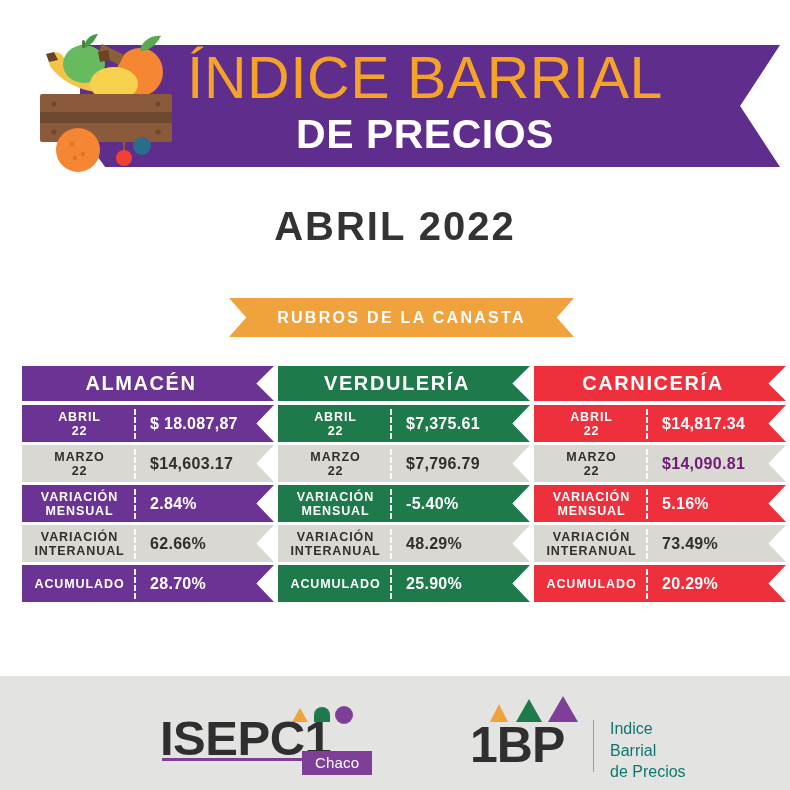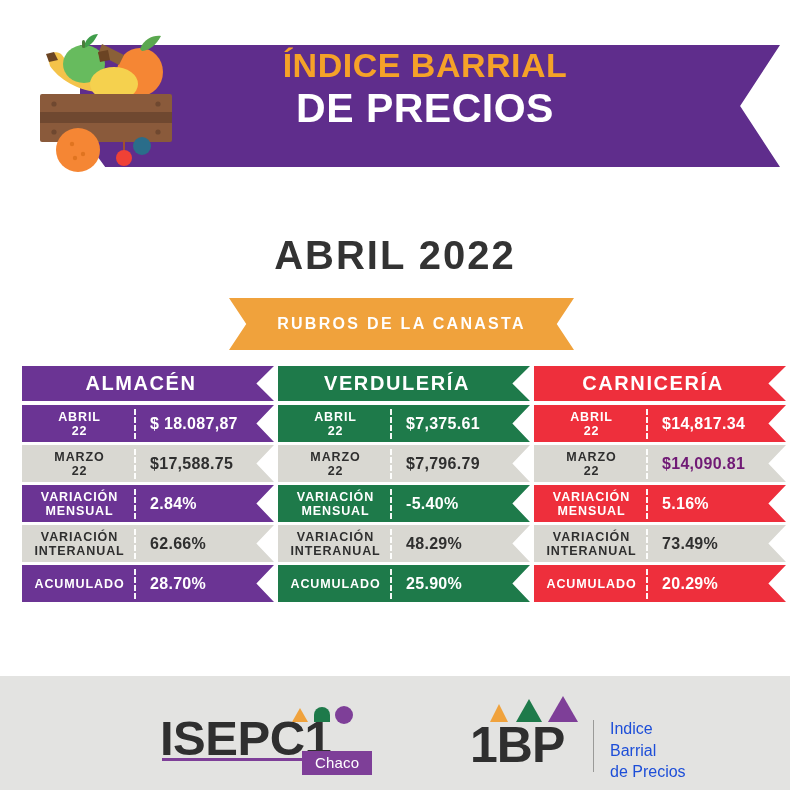--- a/index.html
+++ b/index.html
@@ -40,22 +40,22 @@
 
   .banner-title {
     position: absolute;
     left: 180px; top: 48px;
     width: 490px;
     text-align: center;
     z-index: 3;
   }
   .banner-title .line1 {
     color: #f5a228;
-    font-size: 34px;
-    font-weight: bold;
+    font-size: 59px;
+    font-weight: normal;
     letter-spacing: 0.5px;
     line-height: 1.05;
     white-space: nowrap;
   }
   .banner-title .line2 {
     color: #ffffff;
     font-size: 41px;
     font-weight: bold;
     letter-spacing: 0.5px;
     line-height: 1.1;
@@ -74,28 +74,27 @@
   
   .month-title {
     position: absolute;
     left: 0; top: 204px;
     width: 790px;
     text-align: center;
     color: #333333;
     font-size: 40px;
     font-weight: bold;
     letter-spacing: 2px;
-    margin-top: 29px;
   }
 
   
   .ribbon-orange {
     position: absolute;
     left: 229px; top: 298px;
-    width: 345px; height: 52px;
+    width: 345px; height: 39px;
     background: #f0a23c;
     clip-path: polygon(
        0% 0%, 100% 0%, 95% 50%, 100% 100%,
        0% 100%, 5% 50%
     );
     display: flex;
     align-items: center;
     justify-content: center;
   }
   .ribbon-orange span {
@@ -231,21 +230,21 @@
   .ibp-sep {
     position: absolute;
     left: 123px; top: 26px;
     width: 1px; height: 52px;
     background: #9a9a98;
   }
   .ibp-sub {
     position: absolute;
     left: 140px; top: 24px;
     font-size: 16px;
-    color: #1d4ed8;
+    color: #0f766e;
     line-height: 1.35;
   }
 </style>
 </head>
 <body>
 
 <div class="header-wrap">
 
   <div class="banner"></div>
 
@@ -309,21 +308,21 @@
         </div>
         <div class="divider" style="border-left-color: rgb(255, 255, 255);"></div>
         <div class="value" style="color: rgb(255, 255, 255);">$ 18.087,87</div>
       </div>
       <div class="row alt" style="background: rgb(217, 216, 210);">
         <div class="label" style="color: rgb(47, 47, 47);">
           <div>MARZO</div>
           <div>22</div>
         </div>
         <div class="divider" style="border-left-color: rgb(255, 255, 255);"></div>
-        <div class="value" style="color: rgb(47, 47, 47);">$17,588.75</div>
+        <div class="value" style="color: rgb(47, 47, 47);">$14,603.17</div>
       </div>
       <div class="row" style="background: rgb(107, 52, 148);">
         <div class="label" style="color: rgb(255, 255, 255);">
           <div>VARIACIÓN</div>
           <div>MENSUAL</div>
         </div>
         <div class="divider" style="border-left-color: rgb(255, 255, 255);"></div>
         <div class="value" style="color: rgb(255, 255, 255);">2.84%</div>
       </div>
       <div class="row alt" style="background: rgb(217, 216, 210);">

